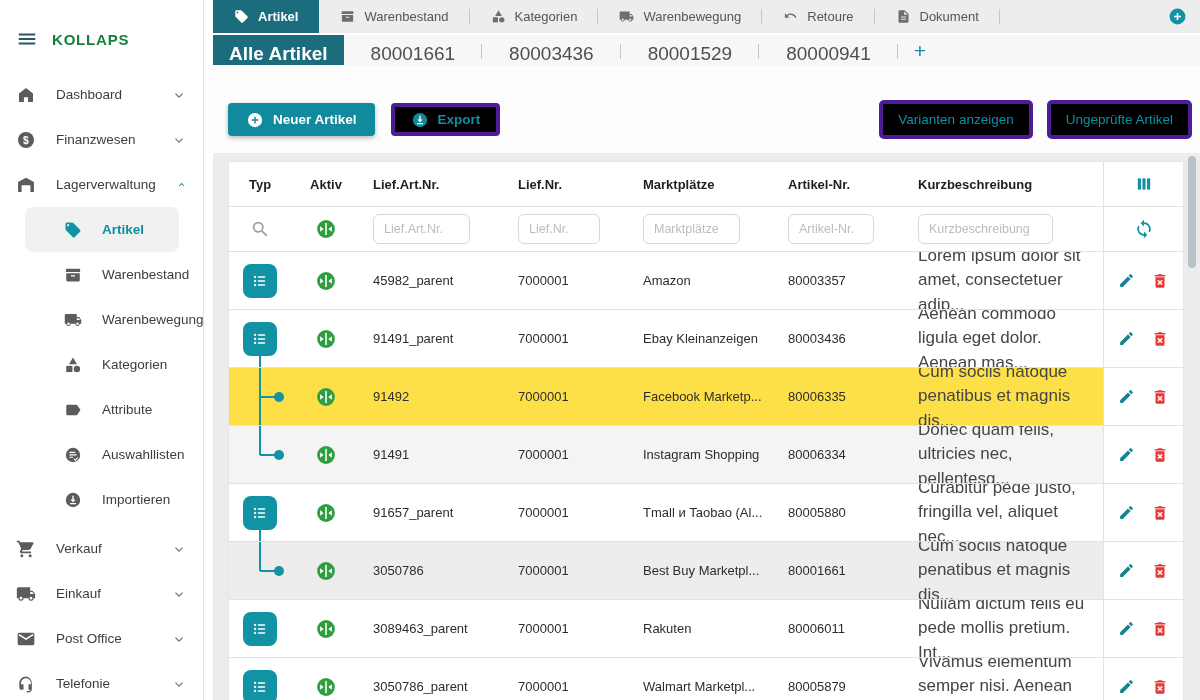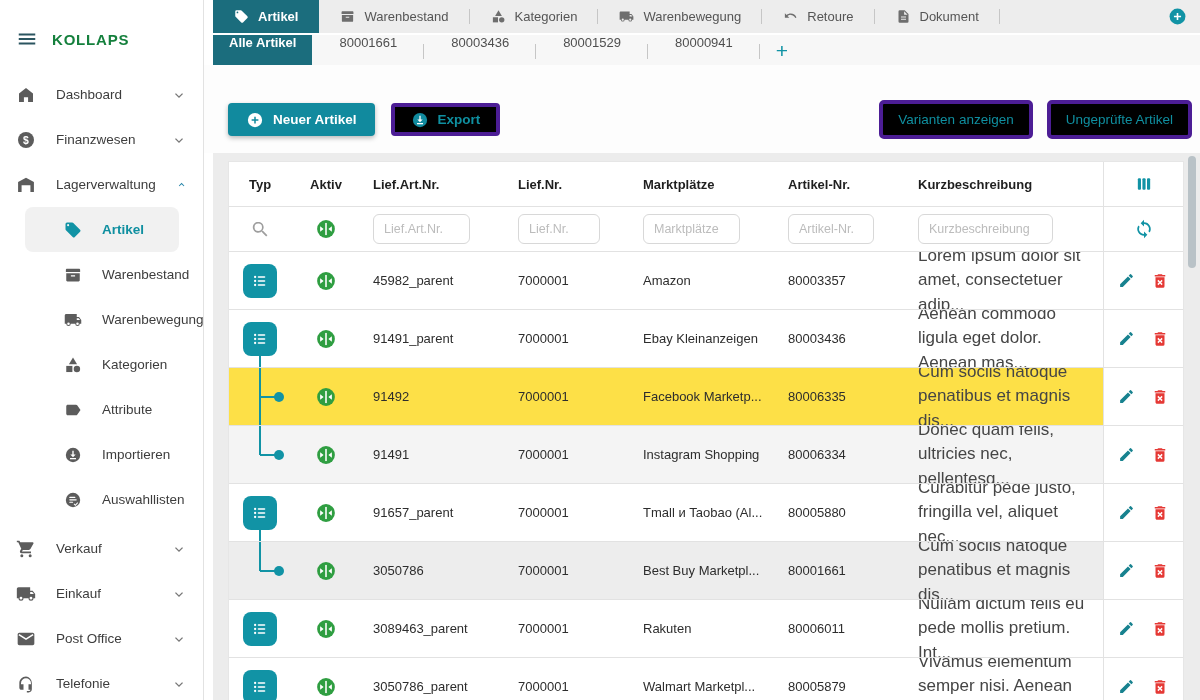--- a/index.html
+++ b/index.html
@@ -31,21 +31,21 @@
     color:#555; cursor:pointer; position:relative; }
   .tabbar1 .tab .tab-ic { width:15px; height:15px; color:#6e6e6e; }
   .tabbar1 .tab.active { background:#1b6d7d; color:#fff; font-weight:bold; }
   .tabbar1 .tab.active .tab-ic { color:#fff; }
   .tab-div::after { content:""; position:absolute; right:0; top:9px; height:15px;
     border-right:1px solid #c6c6c6; }
   .tabbar-add { margin-left:auto; margin-right:13px; align-self:center; width:19px; height:19px;
     color:#1193a5; cursor:pointer; }
   .tabbar2 { margin-left:9px; margin-top:2px; height:30px; background:#f7f7f7;
     display:flex; align-items:stretch; }
-  .tabbar2 .tab { display:flex; align-items:flex-start; padding:0 27px; font-size:13px; color:#4f4f4f;
+  .tabbar2 .tab { display:flex; align-items:flex-end; padding:0 27px; font-size:19px; color:#4f4f4f;
     cursor:pointer; position:relative; }
   .tabbar2 .tab.active { background:#1b6d7d; color:#fff; font-weight:bold; padding:0 16px; }
   .tab2-add { align-self:center; margin-left:16px; font-size:21px; color:#1193a5;
     cursor:pointer; line-height:1; font-weight:400; }
 
   
   .toolbar { display:flex; align-items:center; padding:35px 8px 14px 24px; background:#fdfdfd; }
   .btn { display:flex; align-items:center; gap:9px; height:33px; border-radius:4px;
     font-size:13.5px; cursor:pointer; border:none; font-family:inherit; }
   .btn .btn-ic { width:18px; height:18px; display:block; }
@@ -201,41 +201,41 @@
             </svg>
           </span>
      <span class="nav-label">Attribute</span>
 
    </div>
         <div class="nav-item sub">
      <span class="nav-ic">
             <svg viewBox="0 0 24 24" fill="currentColor">
               <circle cx="12" cy="12" r="9.6"></circle>
               <g fill="#fff">
-                <path d="M11.1 6.3h1.8v5h2.7L12 15 8.4 11.3h2.7z"></path>
-                <rect x="8" y="16" width="8" height="1.7"></rect>
-              </g>
-            </svg>
-          </span>
-     <span class="nav-label">Importieren</span>
-
-   </div>
-        <div class="nav-item sub">
-     <span class="nav-ic">
-            <svg viewBox="0 0 24 24" fill="currentColor">
-              <circle cx="12" cy="12" r="9.6"></circle>
-              <g fill="#fff">
                 <rect x="7" y="7.8" width="8.2" height="1.6" rx=".8"></rect>
                 <rect x="7" y="11" width="10" height="1.6" rx=".8"></rect>
                 <rect x="7" y="14.2" width="5.2" height="1.6" rx=".8"></rect>
                 <path d="M13.9 16.6l1.3 1.3 2.6-2.8 1 .9-3.6 3.9-2.3-2.3z"></path>
               </g>
             </svg>
           </span>
      <span class="nav-label">Auswahllisten</span>
+
+   </div>
+        <div class="nav-item sub">
+     <span class="nav-ic">
+            <svg viewBox="0 0 24 24" fill="currentColor">
+              <circle cx="12" cy="12" r="9.6"></circle>
+              <g fill="#fff">
+                <path d="M11.1 6.3h1.8v5h2.7L12 15 8.4 11.3h2.7z"></path>
+                <rect x="8" y="16" width="8" height="1.7"></rect>
+              </g>
+            </svg>
+          </span>
+     <span class="nav-label">Importieren</span>
 
    </div>
         <div class="nav-item gap">
      <span class="nav-ic">
             <svg viewBox="0 0 24 24" fill="currentColor">
               <path d="M7 18.4a1.8 1.8 0 1 0 0 3.6 1.8 1.8 0 0 0 0-3.6zm10 0a1.8 1.8 0 1 0 0 3.6 1.8 1.8 0 0 0 0-3.6zM5.1 4 4.1 2H1v2h1.7l3.6 7.6-1.4 2.4c-.7 1.4.2 3 1.8 3H18v-2H7.1l1.1-1.9h7.3c.8 0 1.4-.4 1.8-1l3.5-6.4A1 1 0 0 0 20 4z"></path>
             </svg>
           </span>
      <span class="nav-label">Verkauf</span>
      <span class="chev down">

